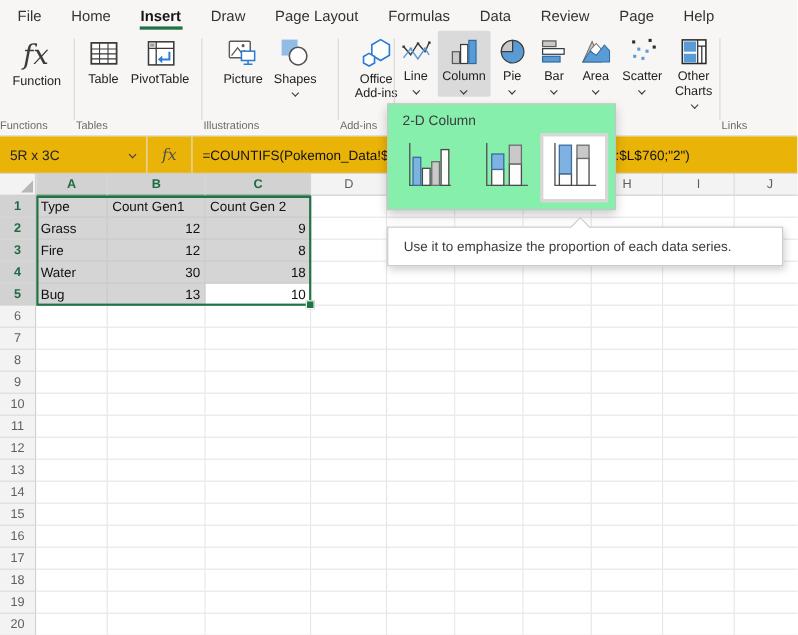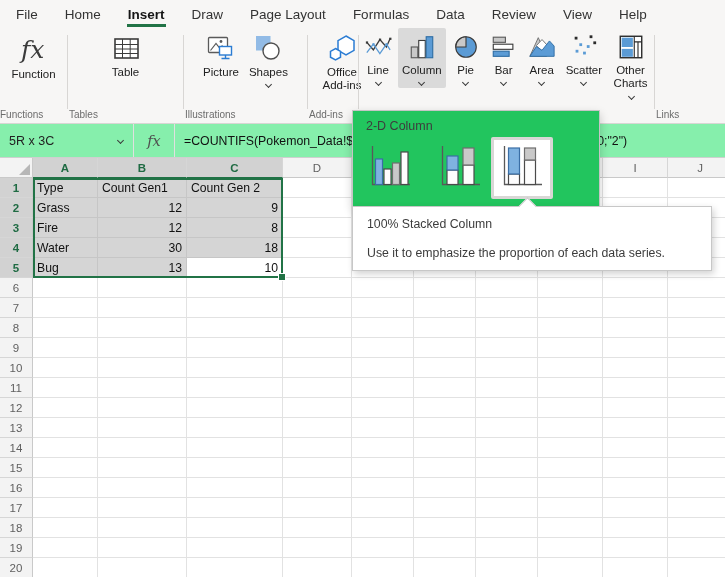--- a/index.html
+++ b/index.html
@@ -23,21 +23,21 @@
         font-size:11.5px;color:#222;text-align:center;line-height:13px;cursor:default}
   .rbtn svg{display:block;margin-bottom:3px}
   .rbtn.pressed{background:#dadada}
   .chev{display:inline-block;width:9px;height:6px;position:relative;vertical-align:middle}
   .chev::before{content:"";position:absolute;left:2px;top:0;width:4px;height:4px;
                 border-right:1.2px solid #3b3b3b;border-bottom:1.2px solid #3b3b3b;transform:rotate(45deg)}
   .rbtn .chev{margin-top:3px}
   .lbl .chev{margin-top:0;margin-left:1px}
 
   
-  #formula-bar{position:absolute;top:124px;left:0;right:0;height:33px;background:#86efac;
+  #formula-bar{position:absolute;top:124px;left:0;right:0;height:33px;background:#eab308;
                border-bottom:1px solid #cfcfcf;display:flex;align-items:stretch}
   #name-box{width:124px;display:flex;align-items:center;padding-left:9px;font-size:12.5px;color:#222;
             position:relative;border-right:1px solid #e0e0e0}
   #name-box .chev{position:absolute;right:8px;top:14px}
   #fx-btn{width:40px;display:flex;align-items:center;justify-content:center;border-right:1px solid #e0e0e0;
           font-family:"DejaVu Serif","Liberation Serif",serif;font-style:italic;font-size:14.5px;color:#4f4f4f}
   #formula-text{flex:1;display:flex;align-items:center;padding-left:9px;white-space:nowrap;overflow:hidden;
                 font-size:12.3px;color:#111}
 
   
@@ -55,21 +55,21 @@
   .rh.selrh{background:#d2d2d2;color:#1f6b43;font-weight:700}
   .cell{box-sizing:border-box;border-right:1px solid #e2e2e2;border-bottom:1px solid #e2e2e2;background:#fff;
         font-size:12.2px;color:#111;display:flex;align-items:center;padding:0 4px;overflow:hidden;white-space:nowrap}
   .cell.num{justify-content:flex-end}
   .cell.sel{background:#d5d5d5;border-color:#c6c6c6}
   .cell.active{background:#fff}
   #sel-overlay{position:absolute;border:2px solid #217346;pointer-events:none;z-index:5;box-sizing:border-box}
   #sel-overlay::after{content:"";position:absolute;right:-5px;bottom:-5px;width:6px;height:6px;background:#217346;border:1px solid #fff}
 
   
-  #dropdown{position:absolute;left:352px;top:110px;width:248px;height:97px;background:#22c55e;
+  #dropdown{position:absolute;left:352px;top:94px;width:208px;height:97px;background:#86efac;
             border:1px solid #c5c5c5;box-shadow:0 4px 9px rgba(0,0,0,.2);z-index:30;box-sizing:border-box}
   #dropdown .dtitle{font-size:12.5px;color:#3d3d3d;padding:8px 0 0 13px}
   .opt{position:absolute;cursor:default}
   .opt-1{left:14px;top:32px}
   .opt-2{left:84px;top:32px}
   .opt-3{left:138px;top:26px;padding:3px 5px;border:3px solid #d8d7d5;border-radius:2px;background:#fff}
 
   
   #tooltip{position:absolute;left:352px;top:206px;width:360px;box-sizing:border-box;background:#fff;
            border:1px solid #c7c7c7;box-shadow:2px 3px 7px rgba(0,0,0,.18);z-index:31;
@@ -84,21 +84,21 @@
 
 <div id="menu-bar">
     <div class="mitem">File</div>
     <div class="mitem">Home</div>
     <div class="mitem active">Insert</div>
     <div class="mitem">Draw</div>
     <div class="mitem">Page Layout</div>
     <div class="mitem">Formulas</div>
     <div class="mitem">Data</div>
     <div class="mitem">Review</div>
-    <div class="mitem">View</div>
+    <div class="mitem">Page</div>
     <div class="mitem">Help</div>
   </div>
 
 <div id="ribbon">
 
   <div class="rgroup" style="left:0;width:67px">
     <div class="btns">
       <div class="rbtn">
         <svg width="32" height="32" viewBox="0 0 32 32">
           <text x="4" y="25" font-family="DejaVu Serif,serif" font-style="italic" font-size="25" fill="#3b3b3b">fx</text>
@@ -111,20 +111,30 @@
   <div class="rsep" style="left:67px"></div>
 
   <div class="rgroup" style="left:69px;width:113px">
     <div class="btns">
       <div class="rbtn">
         <svg width="30" height="30" viewBox="0 0 30 30">
           <rect x="4" y="6" width="23" height="19" fill="#fff" stroke="#3b3b3b" stroke-width="1.6"></rect>
           <path d="M4 11.5 H27 M4 16 H27 M4 20.5 H27 M11.5 6 V25 M19.2 6 V25" stroke="#3b3b3b" stroke-width="1" fill="none"></path>
         </svg>
         <div class="lbl">Table</div>
+      </div>
+      <div class="rbtn">
+        <svg width="30" height="30" viewBox="0 0 30 30">
+          <rect x="4" y="5" width="23" height="21" fill="#fff" stroke="#3b3b3b" stroke-width="1.4"></rect>
+          <path d="M4 11 H27 M11 5 V26" stroke="#3b3b3b" stroke-width="1.2" fill="none"></path>
+          <rect x="5.5" y="6.5" width="4" height="3" fill="#9b9b9b"></rect>
+          <path d="M23 14 V21 H15" stroke="#2b7cd3" stroke-width="1.8" fill="none"></path>
+          <path d="M16.5 17.5 L12.5 21 L16.5 24.5 Z" fill="#2b7cd3"></path>
+        </svg>
+        <div class="lbl">PivotTable</div>
       </div>
     </div>
     <div class="gl">Tables</div>
   </div>
   <div class="rsep" style="left:183px"></div>
 
   <div class="rgroup" style="left:185px;width:121px">
     <div class="btns">
       <div class="rbtn">
         <svg width="30" height="30" viewBox="0 0 30 30">
@@ -569,15 +579,14 @@
       <path d="M5.5 3 V41.5 H43" fill="none" stroke="#595959" stroke-width="1.3"></path>
       <rect x="9.5" y="31" width="11" height="10.5" fill="#fdfdfd" stroke="#4a4a4a" stroke-width="1.2"></rect>
       <rect x="9.5" y="5" width="11" height="26" fill="#7fb2e0" stroke="#3a6ea5" stroke-width="1.2"></rect>
       <rect x="25.5" y="17" width="11" height="24.5" fill="#fdfdfd" stroke="#4a4a4a" stroke-width="1.2"></rect>
       <rect x="25.5" y="5" width="11" height="12" fill="#c9c9c9" stroke="#6e6e6e" stroke-width="1.2"></rect>
     </svg>
   </div>
 </div>
 
 <div id="tooltip">
-  <div class="tt-title">100% Stacked Column</div>
   <div class="tt-p2">Use it to emphasize the proportion of each data series.</div>
 </div>
 
 </body></html>

